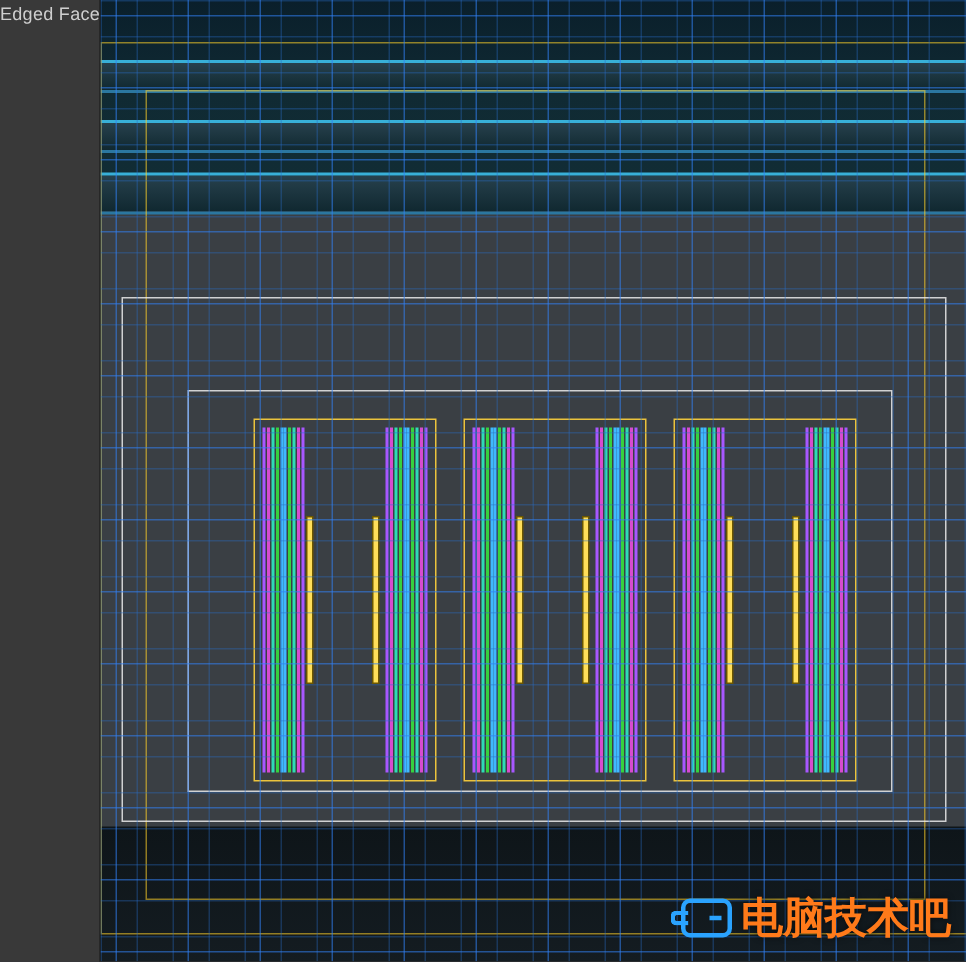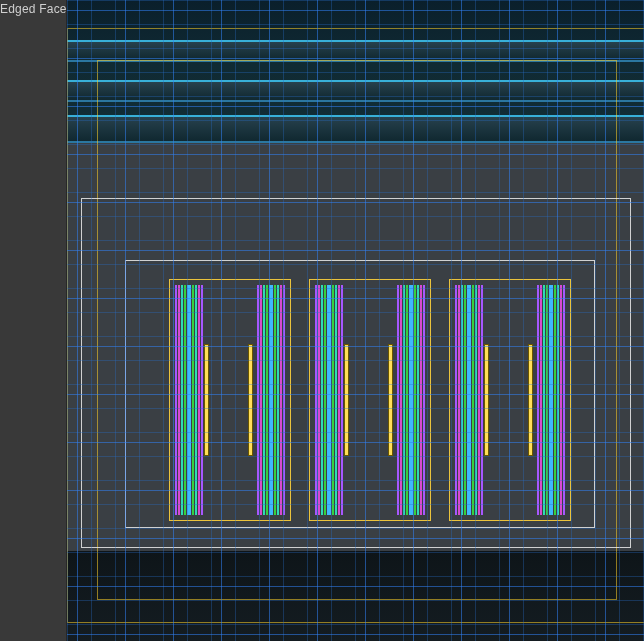--- a/index.html
+++ b/index.html
@@ -388,14 +388,18 @@
           <div class="gh" style="top: 442px;"></div>
           <div class="gh" style="top: 490px;"></div>
           <div class="gh" style="top: 538px;"></div>
           <div class="gh" style="top: 586px;"></div>
           <div class="gh" style="top: 634px;"></div>
         </div>
 
     </div>
   </div>
 
+  <div class="watermark">
+    <span class="wm-icon"></span>
+    <span>电脑技术吧</span>
+  </div>
 
 </div>
 
 </body></html>

